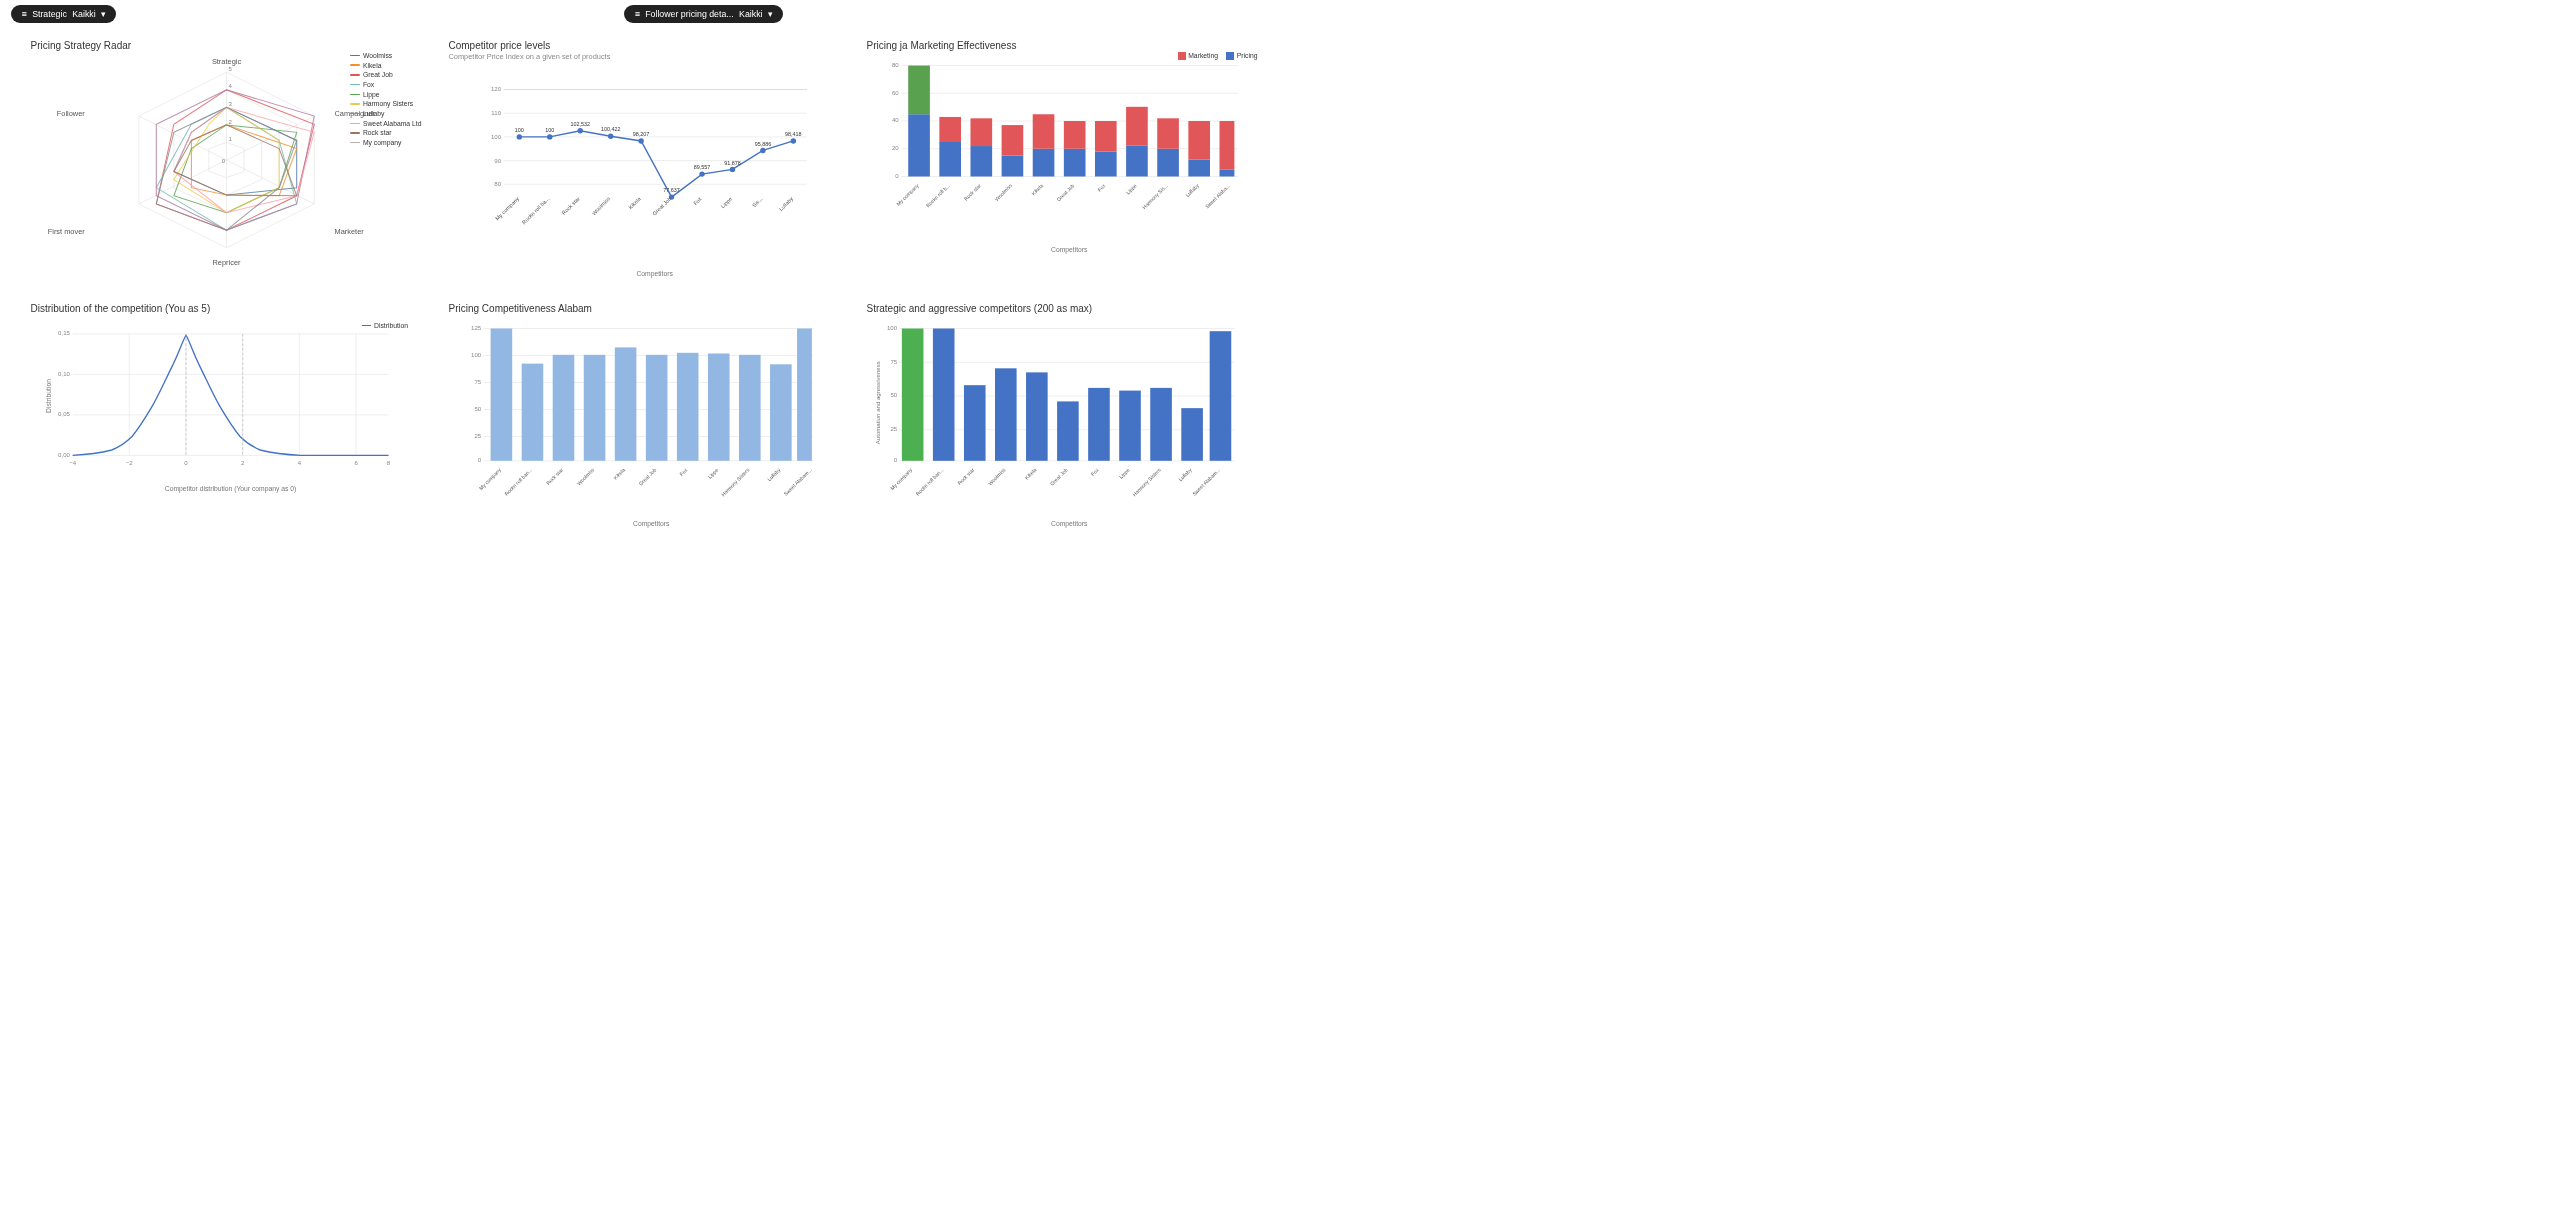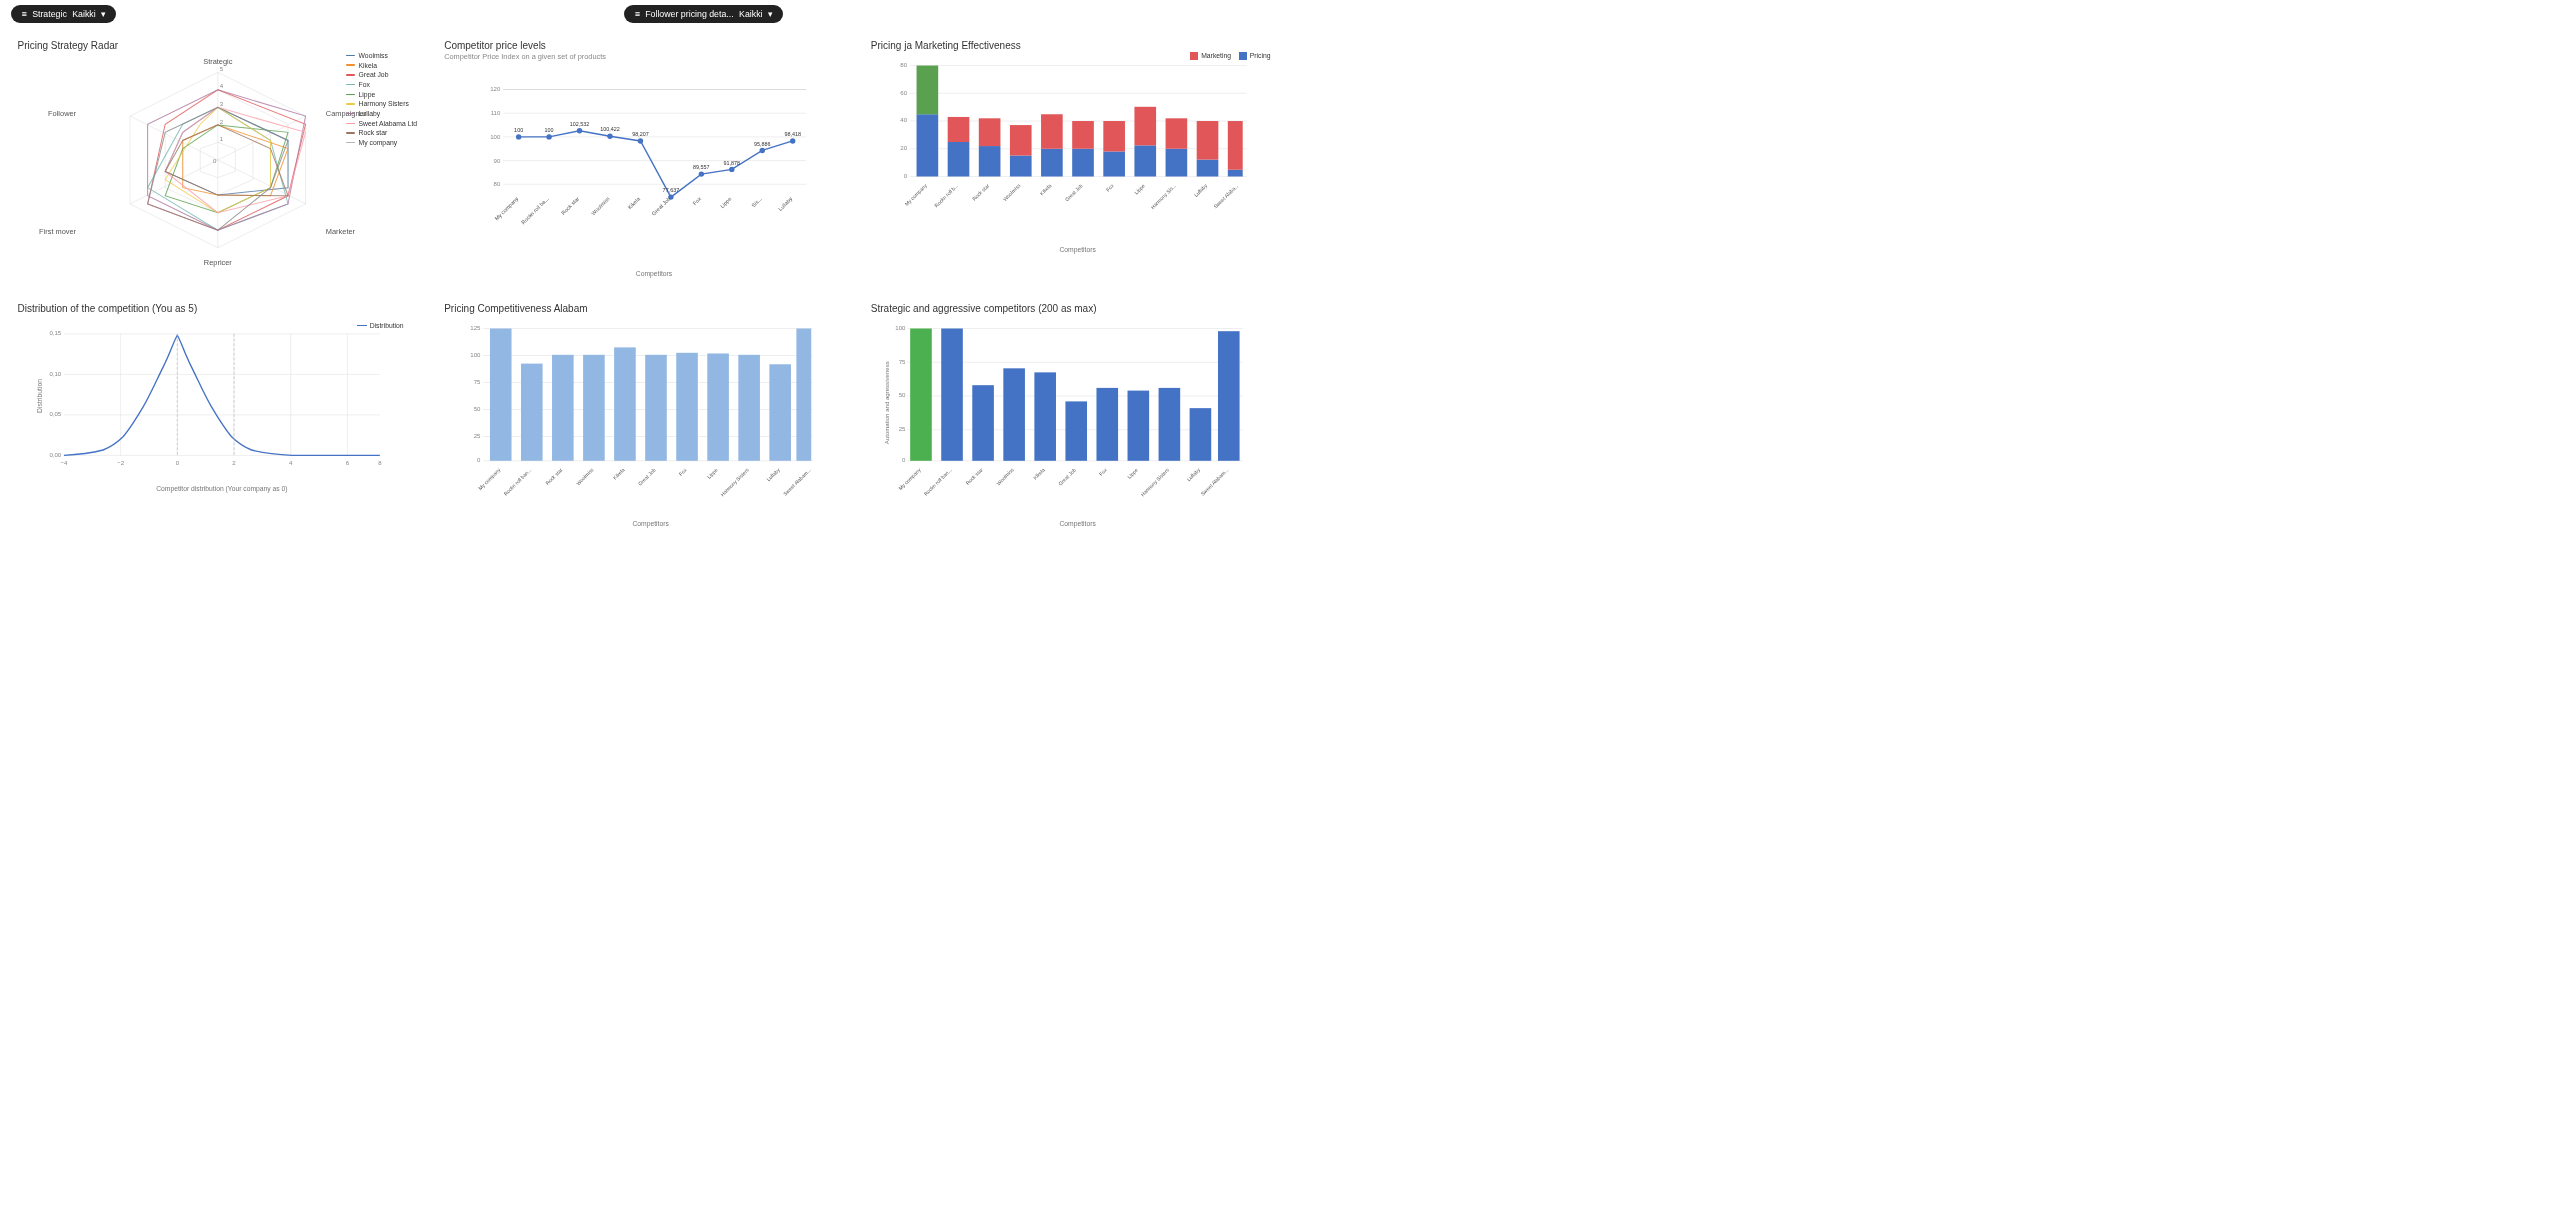--- a/index.html
+++ b/index.html
@@ -47,21 +47,21 @@
     .top-bar-center {
       flex: 1;
       display: flex;
       justify-content: center;
     }
     .dashboard {
       display: grid;
       grid-template-columns: 1fr 1fr 1fr;
       grid-template-rows: auto auto;
       gap: 0;
-      padding: 0 4px;
+      padding: 0 17px;
     }
     .chart-panel {
       padding: 10.8px 13.5px;
       position: relative;
     }
     .chart-title {
       font-size: 10px;
       font-weight: 500;
       margin-bottom: 1.4px;
     }

